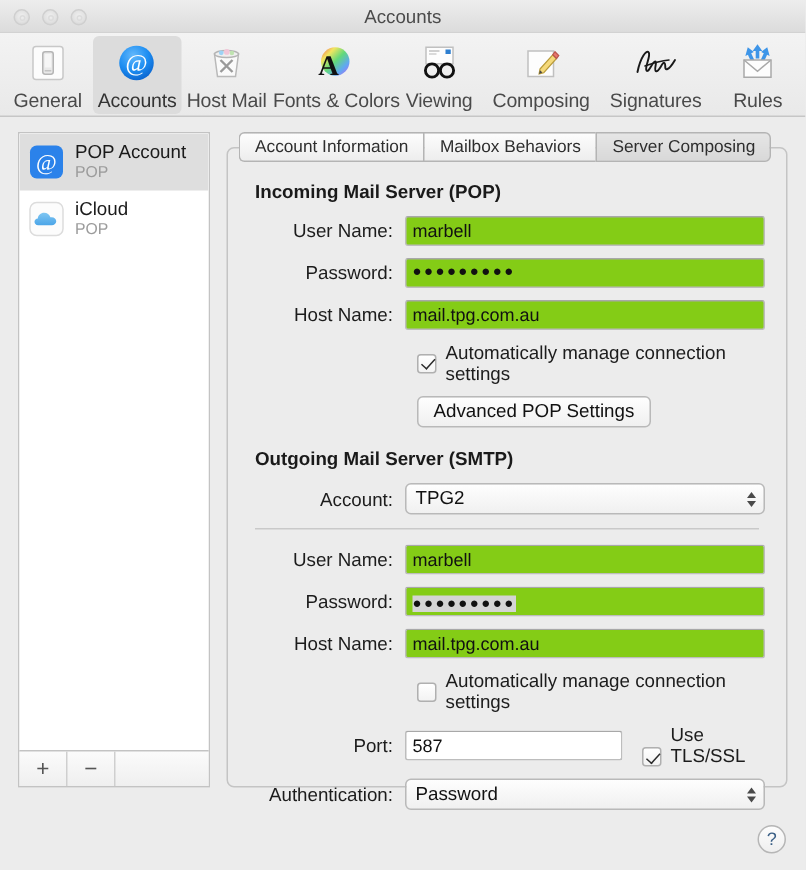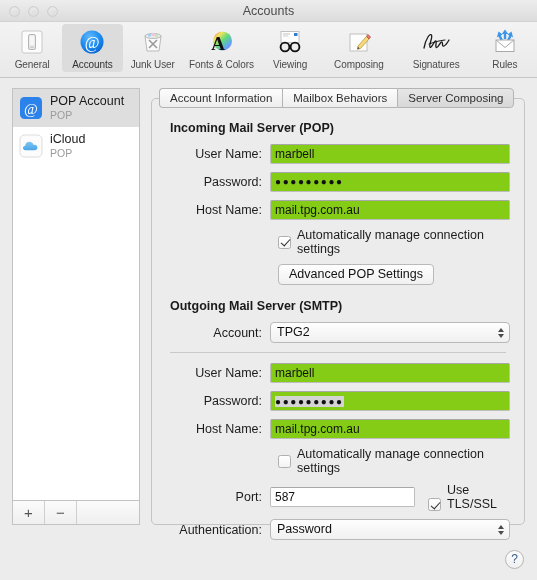--- a/index.html
+++ b/index.html
@@ -59,21 +59,21 @@
     text-align: center;
     border-radius: 4px;
     cursor: default;
   }
   .tbitem.selected { background: #dcdcdc; }
   .tbicon {
     height: 30px;
     display: flex; align-items: center; justify-content: center;
   }
   .tblabel {
-    font-size: 10px;
+    font-size: 13px;
     color: #4a4a4a;
     margin-top: 2px;
     white-space: nowrap;
     letter-spacing: -0.1px;
   }
   .tbitem.selected .tblabel { color: #333; }
   .tbitem.wide { width: 82px; }
 
   
   .content {
@@ -364,21 +364,21 @@
       <div class="tbicon">
         <svg width="28" height="28" viewBox="0 0 28 28">
           <path d="M6 8 L22 8 L20 23 L8 23 Z" fill="#fafafa" stroke="#b9b9b9"></path>
           <ellipse cx="14" cy="8" rx="8" ry="2.4" fill="#efefef" stroke="#b5b5b5"></ellipse>
           <circle cx="10.5" cy="7.2" r="1.6" fill="#9ed2f5"></circle>
           <circle cx="14.2" cy="6.6" r="1.9" fill="#f2c6d8"></circle>
           <circle cx="17.6" cy="7.4" r="1.5" fill="#bfe3b0"></circle>
           <path d="M10 12 L18 20 M18 12 L10 20" stroke="#9a9a9a" stroke-width="1.6" fill="none"></path>
         </svg>
       </div>
-      <div class="tblabel">Junk User</div>
+      <div class="tblabel">Host Mail</div>
     </div>
 
     <div class="tbitem wide">
       <div class="tbicon">
         <svg width="28" height="28" viewBox="0 0 28 28">
           <defs>
             <linearGradient id="cw1" x1="0" y1="0" x2="1" y2="1">
               <stop offset="0%" stop-color="#f25f5f"></stop>
               <stop offset="25%" stop-color="#f2e55f"></stop>
               <stop offset="50%" stop-color="#62d97a"></stop>

